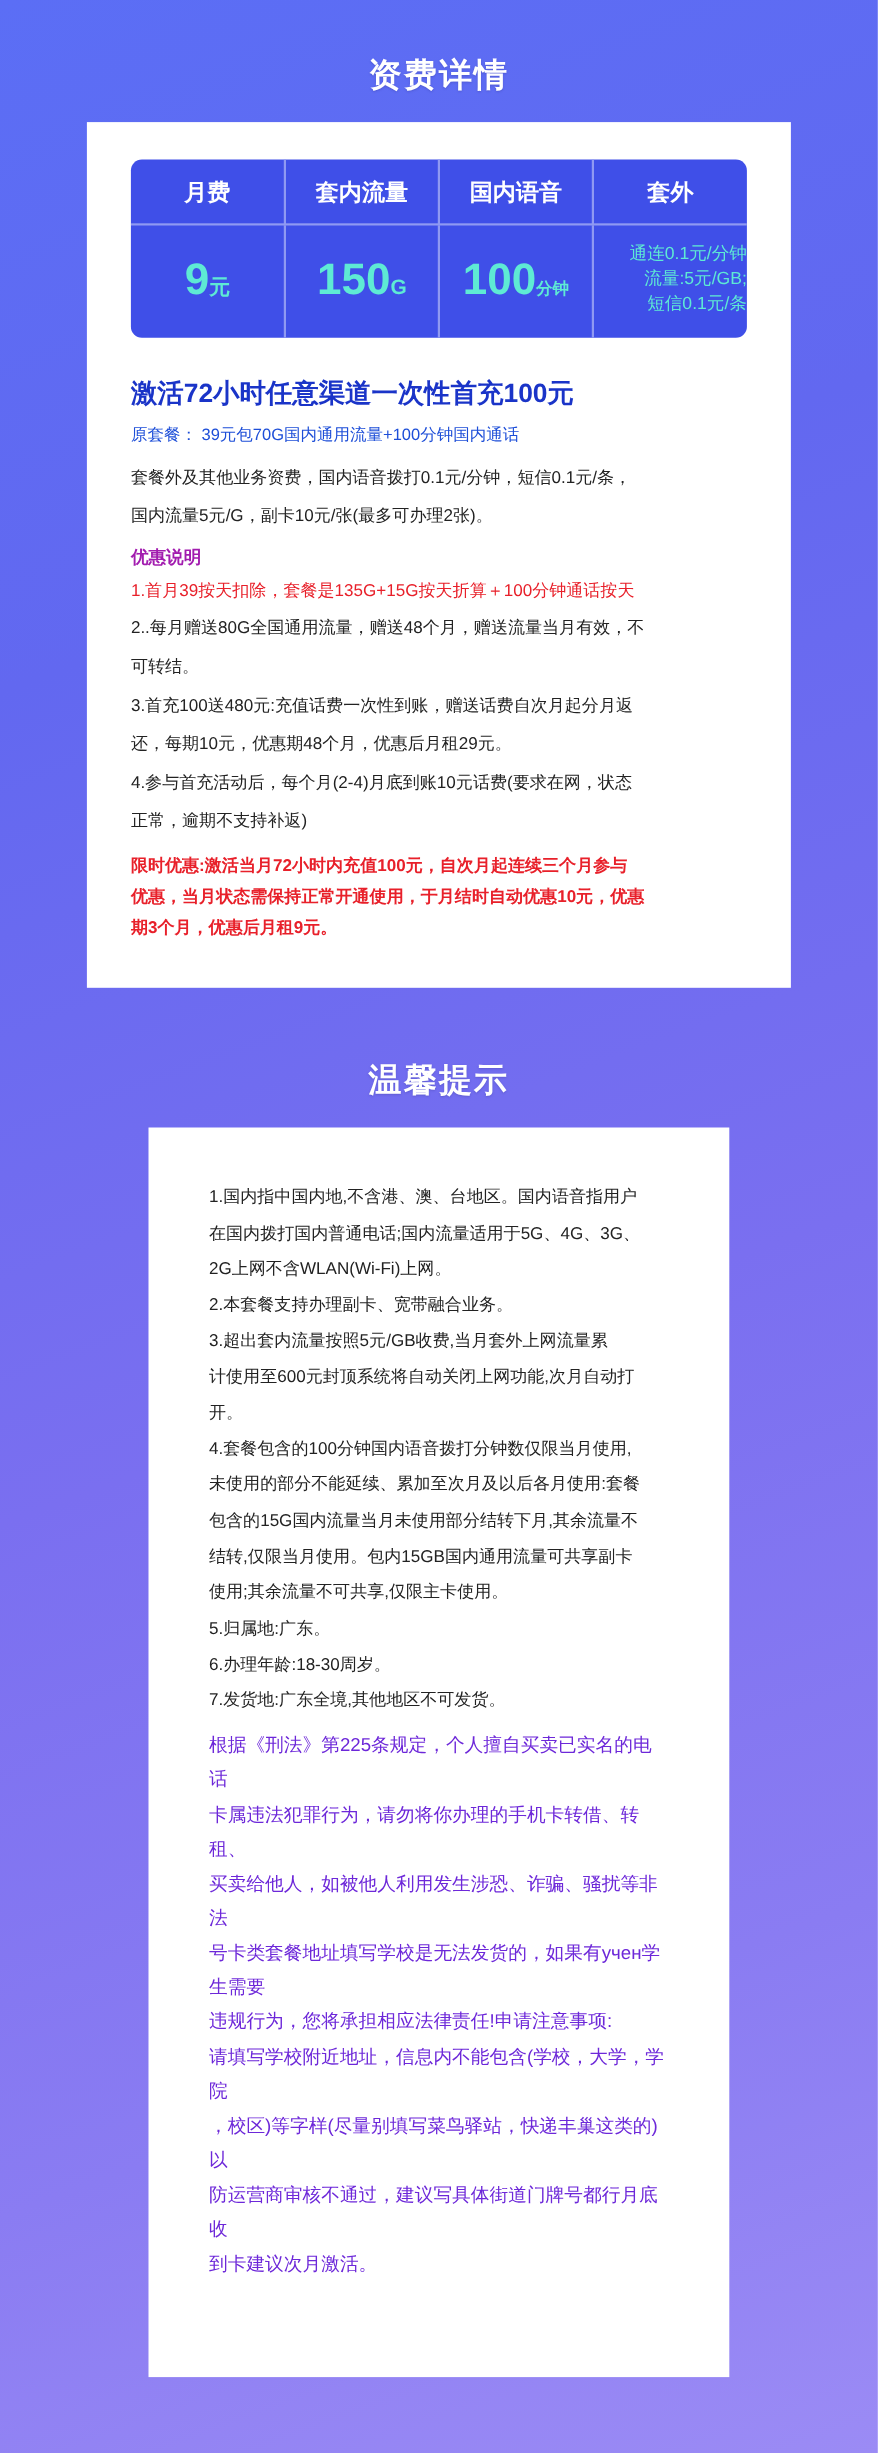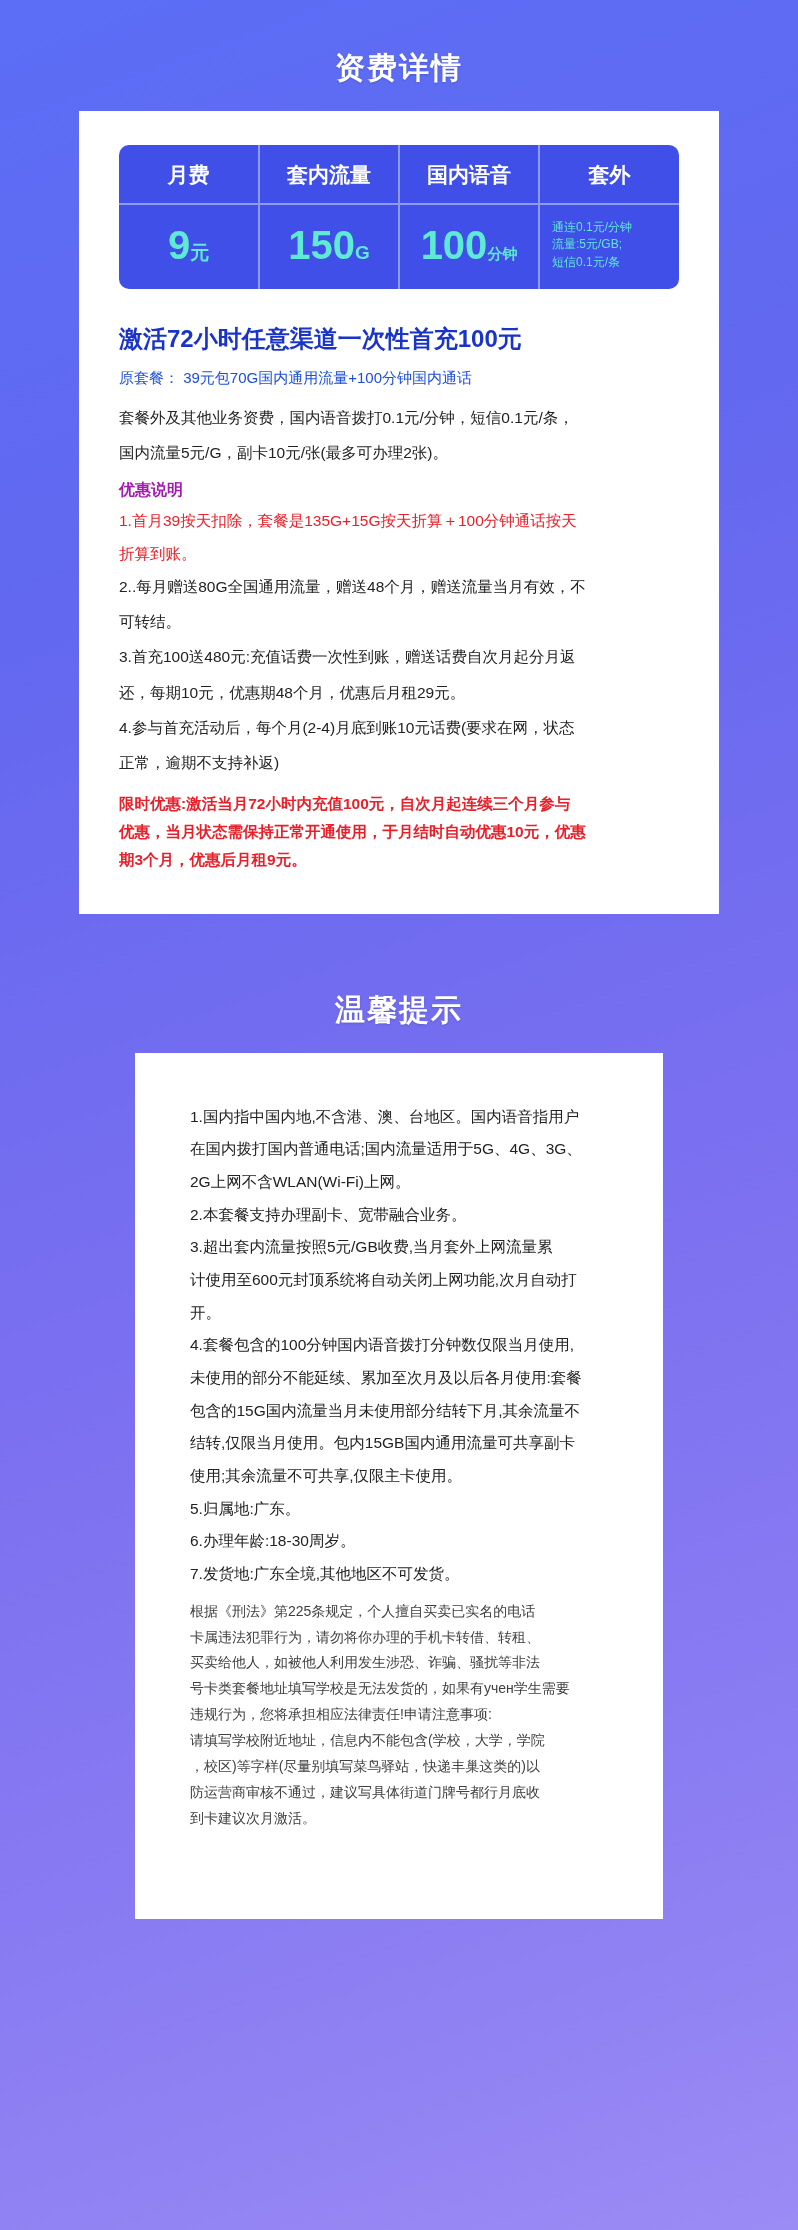--- a/index.html
+++ b/index.html
@@ -23,21 +23,21 @@
     text-align: center;
     color: #ffffff;
     font-size: 30px;
     font-weight: bold;
     letter-spacing: 2px;
     margin: 18px 0 22px 0;
     text-shadow: 0 1px 2px rgba(40,40,120,0.25);
   }
   .card {
     background: #ffffff;
-    margin: 12px auto;
+    margin: 0 auto;
     width: 640px;
     box-sizing: border-box;
     padding: 34px 40px 40px 40px;
   }
   
   .price-table {
     width: 100%;
     border-collapse: collapse;
     border-radius: 10px;
     overflow: hidden;
@@ -69,24 +69,23 @@
   }
   .unit {
     font-size: 19px;
     font-weight: bold;
   }
   .unit-small {
     font-size: 15px;
     font-weight: bold;
   }
   .extra-lines {
-    font-size: 12px;
+    font-size: 16px;
     line-height: 1.45;
-    text-align: left;
-    padding-left: 12px;
+    text-align: right;
   }
   
   .headline {
     color: #1a34c8;
     font-size: 24px;
     font-weight: bold;
     margin: 34px 0 12px 0;
   }
   .sub-orig {
     color: #1d4ed8;
@@ -127,22 +126,22 @@
     box-sizing: border-box;
     padding: 50px 55px 87px 55px;
   }
   .tip {
     color: #222222;
     font-size: 15.5px;
     line-height: 1.85;
     margin: 0 0 4px 0;
   }
   .tip-red {
-    color: #404040;
-    font-size: 14px;
+    color: #6d28d9;
+    font-size: 17px;
     line-height: 1.85;
     margin: 0;
   }
   .gap-top { margin-top: 10px; }
   .spacer-40 { height: 46px; }
   .spacer-bottom { height: 60px; }
 </style>
 </head>
 <body>
 
@@ -185,21 +184,20 @@
 
     <div class="headline">激活72小时任意渠道一次性首充100元</div>
     <div class="sub-orig">原套餐： 39元包70G国内通用流量+100分钟国内通话</div>
 
     <div class="para">套餐外及其他业务资费，国内语音拨打0.1元/分钟，短信0.1元/条，</div>
     <div class="para">国内流量5元/G，副卡10元/张(最多可办理2张)。</div>
 
     <div class="red-title">优惠说明</div>
 
     <div class="red-para">1.首月39按天扣除，套餐是135G+15G按天折算＋100分钟通话按天</div>
-    <div class="red-para">折算到账。</div>
     <div class="para">2..每月赠送80G全国通用流量，赠送48个月，赠送流量当月有效，不</div>
     <div class="para">可转结。</div>
     <div class="para">3.首充100送480元:充值话费一次性到账，赠送话费自次月起分月返</div>
     <div class="para">还，每期10元，优惠期48个月，优惠后月租29元。</div>
     <div class="para">4.参与首充活动后，每个月(2-4)月底到账10元话费(要求在网，状态</div>
     <div class="para">正常，逾期不支持补返)</div>
 
     <div class="red-bold">限时优惠:激活当月72小时内充值100元，自次月起连续三个月参与</div>
     <div class="red-bold" style="margin-top:0">优惠，当月状态需保持正常开通使用，于月结时自动优惠10元，优惠</div>
     <div class="red-bold" style="margin-top:0">期3个月，优惠后月租9元。</div>

